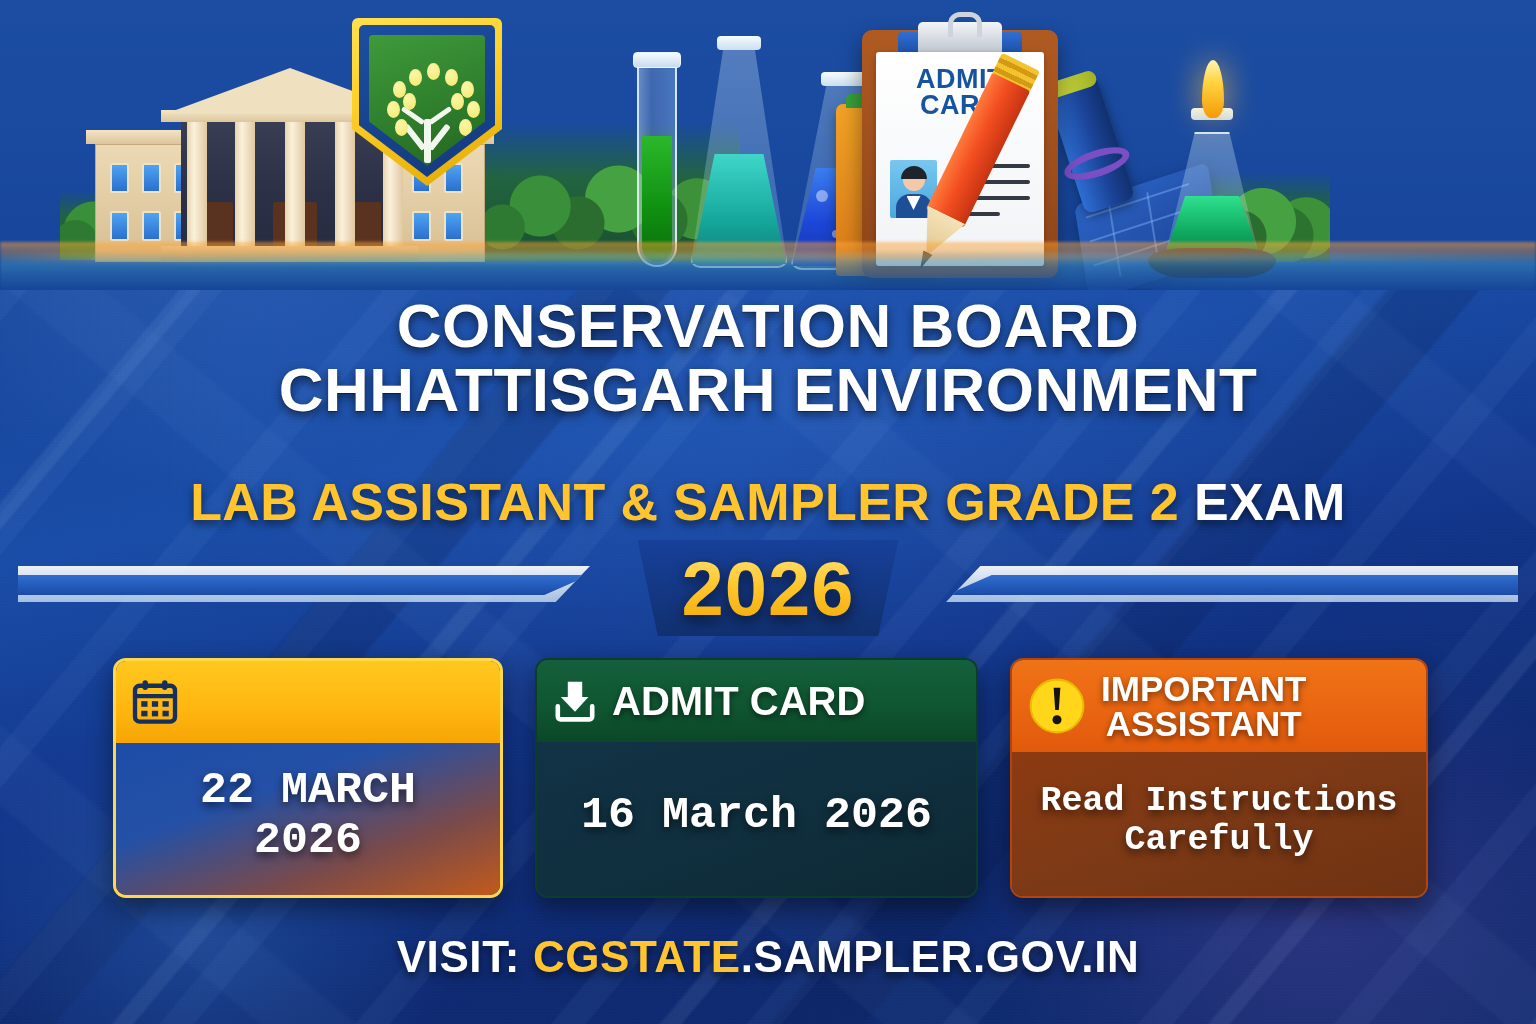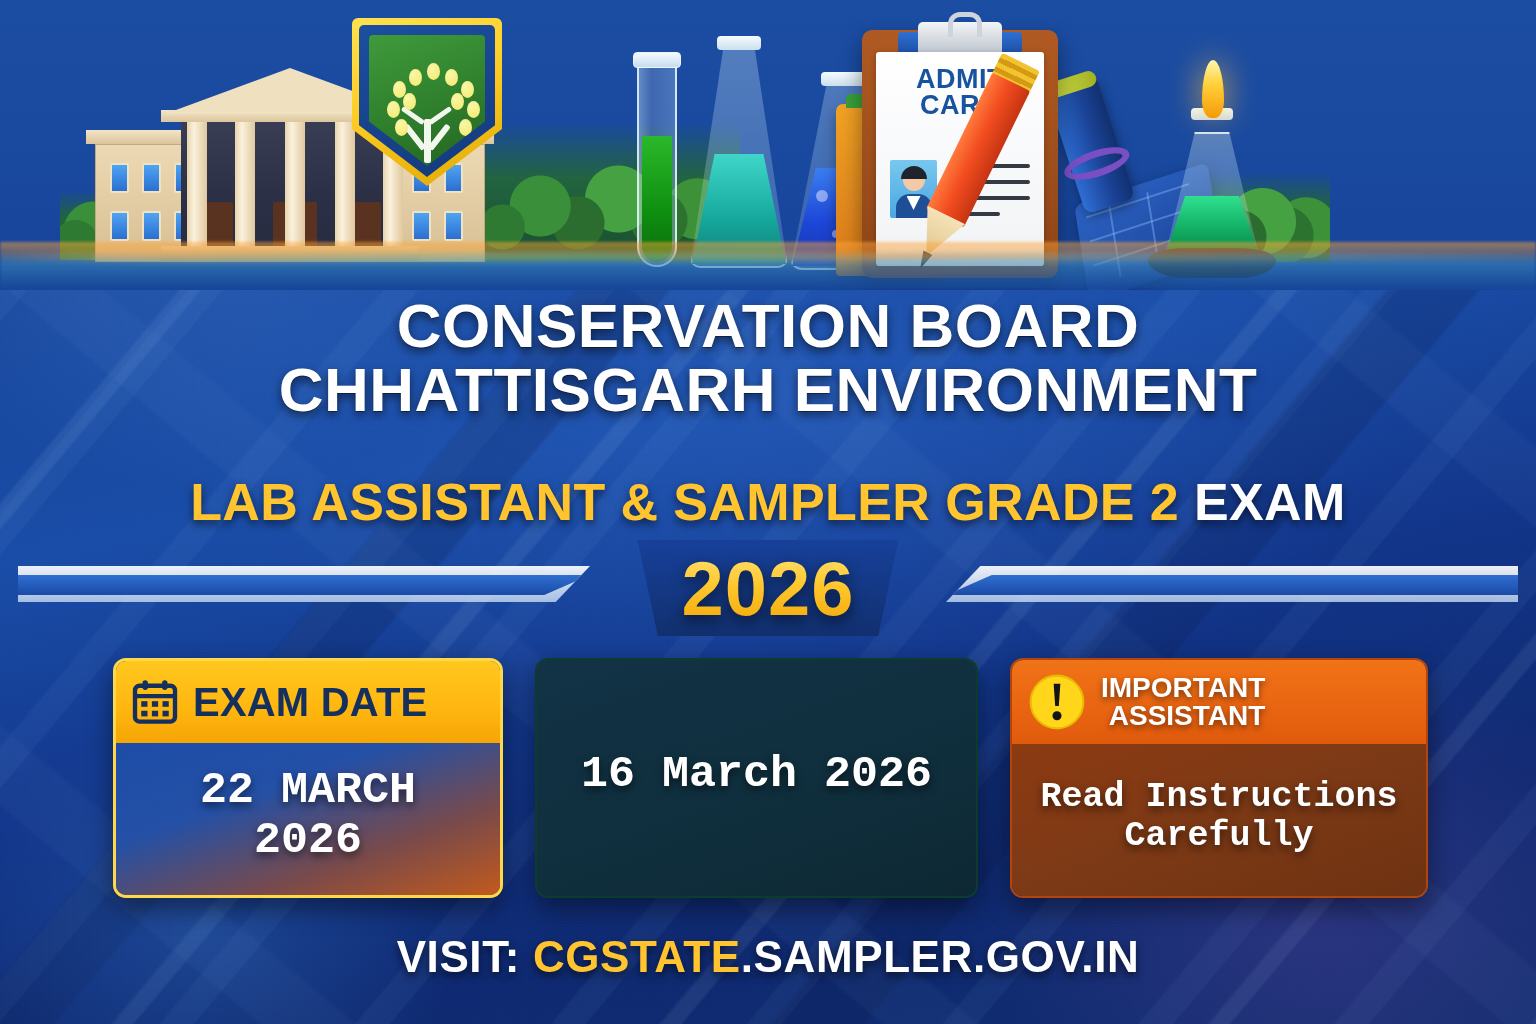--- a/index.html
+++ b/index.html
@@ -329,21 +329,21 @@
   .c2 { border:2px solid #0c3c2c; }
   .c2 .card-head { background:linear-gradient(180deg,#14603a 0%, #0f5531 60%, #0b4728 100%); }
   .c2 .hd-text { color:#ffffff; font-size:40px; text-shadow:0 3px 6px rgba(0,0,0,0.5); }
   .c2 .card-body { background:linear-gradient(160deg,#123246 0%, #10303f 50%, #0d2833 100%); }
   .c2 .bl.b1 { font-size:41px; margin-bottom:10px; }
   .c2 .bl.b2 { font-size:45px; }
 
   
   .c3 { border:2px solid #b1450d; }
   .c3 .card-head { background:linear-gradient(180deg,#f07317 0%, #e96411 60%, #e05a0c 100%); }
-  .c3 .hd-text { color:#ffffff; font-size:28px; text-shadow:0 3px 6px rgba(0,0,0,0.5); text-align:right; }
+  .c3 .hd-text { color:#ffffff; font-size:35px; text-shadow:0 3px 6px rgba(0,0,0,0.5); text-align:center; }
   .c3 .card-body { background:linear-gradient(160deg,#8c3a11 0%, #7e3a16 45%, #6e3212 100%); }
   .c3 .bl { font-size:35px; }
   .c3 .bl.b2 { }
 
   .ico { flex:0 0 auto; display:flex; align-items:center; justify-content:center; }
 
   
   #footer { position:absolute; left:0; right:0; top:932px; text-align:center; }
   .f-text { font-size:44px; font-weight:bold; letter-spacing:0.6px; white-space:nowrap;
     text-shadow:0 4px 9px rgba(0,0,0,0.6); }
@@ -547,29 +547,37 @@
             <rect x="6" y="1.6" width="2.6" height="4.6" rx="1.3" fill="#16305e"></rect>
             <rect x="15.4" y="1.6" width="2.6" height="4.6" rx="1.3" fill="#16305e"></rect>
             <rect x="5.4" y="11.6" width="3" height="2.7" fill="#16305e"></rect>
             <rect x="10.5" y="11.6" width="3" height="2.7" fill="#16305e"></rect>
             <rect x="15.6" y="11.6" width="3" height="2.7" fill="#16305e"></rect>
             <rect x="5.4" y="16.2" width="3" height="2.7" fill="#16305e"></rect>
             <rect x="10.5" y="16.2" width="3" height="2.7" fill="#16305e"></rect>
             <rect x="15.6" y="16.2" width="3" height="2.7" fill="#16305e"></rect>
           </svg>
         </span>
-        <span class="hd-text">EXAM DATE</span>
       </div>
       <div class="card-body">
         <div class="bl b1">22 MARCH</div>
         <div class="bl b2">2026</div>
       </div>
     </div>
 
     <div class="card c2">
+      <div class="card-head">
+        <span class="ico">
+          <svg width="48" height="48" viewBox="0 0 24 24" aria-hidden="true">
+            <path d="M8.4 2.4 h7.2 v7.6 h3.1 L12 17.4 4.9 10 H8.4 Z" fill="#ffffff"></path>
+            <path d="M3.4 14.6 v5.2 a1.4 1.4 0 0 0 1.4 1.4 h14.4 a1.4 1.4 0 0 0 1.4 -1.4 v-5.2" fill="none" stroke="#ffffff" stroke-width="2.3" stroke-linecap="round"></path>
+          </svg>
+        </span>
+        <span class="hd-text">ADMIT CARD</span>
+      </div>
       <div class="card-body">
         <div class="bl b2">16 March 2026</div>
       </div>
     </div>
 
     <div class="card c3">
       <div class="card-head">
         <span class="ico">
           <svg width="62" height="62" viewBox="0 0 24 24" aria-hidden="true">
             <circle cx="12" cy="12" r="10.2" fill="#ffd619"></circle>

